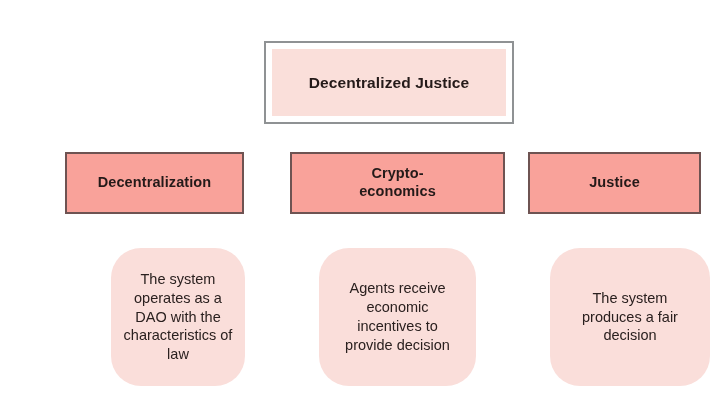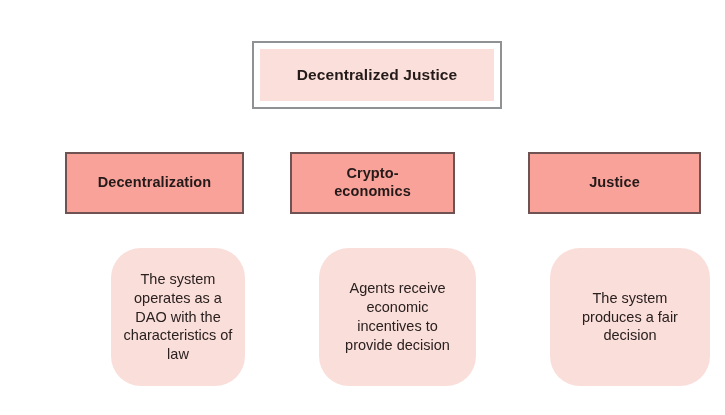--- a/index.html
+++ b/index.html
@@ -17,24 +17,24 @@
   .canvas {
     position: relative;
     width: 725px;
     height: 415px;
     background: #ffffff;
   }
 
   
   .title-box {
     position: absolute;
-    left: 252px;
+    left: 264px;
     top: 41px;
     width: 250px;
-    height: 68px;
+    height: 83px;
     box-sizing: border-box;
     border: 2px solid #8f9294;
     background: #ffffff;
     padding: 6px;
   }
   .title-inner {
     width: 100%;
     height: 100%;
     background: #fadfda;
     display: flex;
@@ -63,21 +63,21 @@
     height: 62px;
     box-sizing: border-box;
     background: #f9a29a;
     border: 2px solid #6e5352;
     display: flex;
     align-items: center;
     justify-content: center;
     text-align: center;
   }
   .header-box.h1 { left: 65px;  width: 179px; text-align: right; }
-  .header-box.h2 { left: 290px; width: 165px; }
+  .header-box.h2 { left: 290px; width: 215px; }
   .header-box.h3 { left: 528px; width: 173px; }
 
   .header-text {
     font-size: 14.5px;
     font-weight: bold;
     color: #241a19;
     line-height: 1.22;
     letter-spacing: 0.1px;
     white-space: pre-line;
   }

